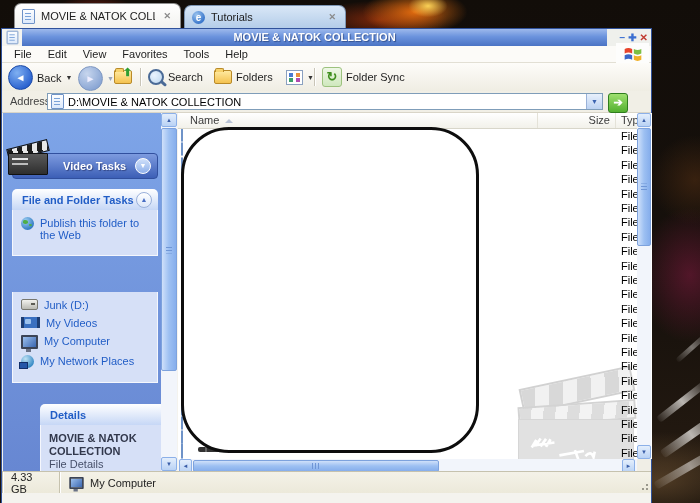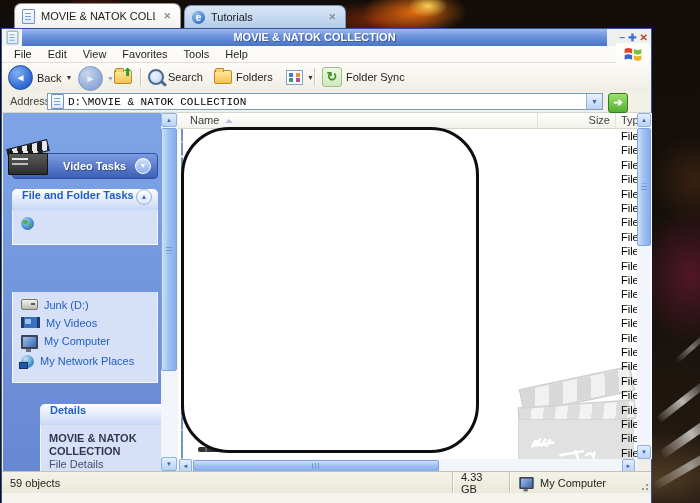--- a/index.html
+++ b/index.html
@@ -79,32 +79,32 @@
   .magnifier{width:12px;height:12px;border:2px solid #4a6a96;border-radius:50%;position:relative;flex:none;background:radial-gradient(circle at 35% 35%,#eaf4ff,#bcd6ee);}
   .magnifier::after{content:"";position:absolute;left:10px;top:11px;width:7px;height:3px;background:#4a6a96;transform:rotate(40deg);border-radius:2px;}
   .views-grid{width:15px;height:13px;position:relative;flex:none;background:#fff;border:1px solid #8aa0c0;}
   .views-grid::before{content:"";position:absolute;left:2px;top:2px;width:4px;height:4px;background:#4a7ad0;box-shadow:7px 0 0 #e8913a,0 5px 0 #3aa06a,7px 5px 0 #b04ab0;}
   .sync-icon{width:18px;height:18px;border-radius:3px;background:linear-gradient(180deg,#eef7e6,#cfe8bd);border:1px solid #9cc27e;
     color:#3f8f1f;font-size:13px;font-weight:bold;line-height:17px;text-align:center;flex:none;}
 
   .addressbar{position:absolute;left:0;top:62px;width:100%;height:21px;background:#f1efe6;border-bottom:1px solid #d9d5c8;}
   .addr-label{position:absolute;left:8px;top:4px;color:#444;}
   .addr-input{position:absolute;left:45px;top:2px;width:556px;height:17px;background:#fff;border:1px solid #7f9db9;box-sizing:border-box;display:flex;align-items:center;gap:4px;padding-left:3px;}
-  .addr-text{color:#000;white-space:nowrap;overflow:hidden;flex:1;font-family:Liberation Mono, monospace;}
+  .addr-text{color:#000;white-space:nowrap;overflow:hidden;flex:1;}
   .addr-drop{width:15px;height:15px;background:linear-gradient(180deg,#e8f0fc,#bcd2f2);border-left:1px solid #9ab2d8;color:#3a62b0;font-size:7px;text-align:center;line-height:15px;flex:none;}
   .go-btn{position:absolute;left:606px;top:2px;width:18px;height:18px;border-radius:3px;
     background:linear-gradient(180deg,#9ee06e,#53b02f);border:1px solid #2f7d1e;color:#fff;font-weight:bold;font-size:11px;text-align:center;line-height:17px;}
   .go-label{position:absolute;left:629px;top:21px;color:#1a1a1a;}
 
   
   .sidebar{position:absolute;left:1px;top:84px;width:158px;height:358px;
     background:linear-gradient(180deg,#7ea5e8 0%,#6787d2 100%);overflow:hidden;}
   .panel{position:absolute;left:9px;width:146px;}
   .panel-header{height:21px;border-radius:5px 5px 0 0;background:linear-gradient(180deg,#ffffff,#c6d7f6);
-    display:flex;align-items:flex-start;justify-content:space-between;padding:0 6px 0 10px;box-sizing:border-box;cursor:pointer;}
+    display:flex;align-items:center;justify-content:space-between;padding:0 6px 0 10px;box-sizing:border-box;cursor:pointer;}
   .panel-header .ph-title{color:#215dc6;font-weight:bold;}
   .chev{width:14px;height:14px;border-radius:50%;background:linear-gradient(180deg,#fff,#dbe6f8);border:1px solid #9ab0da;
     color:#4a6fc4;font-size:7px;line-height:13px;text-align:center;}
   .panel-body{background:#d6e0f7;border:1px solid rgba(255,255,255,.75);border-top:none;padding:7px 4px 8px 8px;}
   .task-item{display:flex;gap:6px;margin-bottom:6px;color:#215dc6;cursor:pointer;align-items:flex-start;line-height:12px;}
   .task-item .ti-icon{flex:none;margin-top:0px;}
   .video-tasks-bar{position:absolute;left:9px;top:40px;width:146px;height:26px;border-radius:4px;
     background:linear-gradient(180deg,#7d9bdf 0%,#3c5fb6 100%);border:1px solid #31509e;box-sizing:border-box;
     display:flex;align-items:center;justify-content:space-between;padding:0 6px 0 50px;cursor:pointer;}
   .video-tasks-bar .ph-title{color:#fff;font-weight:bold;text-shadow:1px 1px 1px rgba(0,0,40,.4);}
@@ -294,20 +294,21 @@
     </div>
 
     <div class="panel" style="top:76px;">
       <div class="panel-header">
         <span class="ph-title">File and Folder Tasks</span>
         <span class="chev">▲</span>
       </div>
       <div class="panel-body" id="fft-body">
           <div class="task-item">
             <span class="ti-icon ic-globe"></span>
+            <span>Publish this folder to the Web</span>
           </div>
         </div>
     </div>
 
     <div class="panel" style="top:179px;">
       <div class="panel-body" id="op-body">
           <div class="task-item">
             <span class="ti-icon ic-disk"></span>
             <span>Junk (D:)</span>
           </div>
@@ -474,21 +475,20 @@
 
   <div class="sb-track-v" style="left:176px;top:430px;width:459px;height:14px;"></div>
   <div class="sb-btn" style="left:177px;top:430px;width:13px;height:14px;line-height:13px;">◄</div>
   <div class="sb-thumb h" style="left:191px;top:431px;width:246px;height:12px;">
       <span class="sb-grip h"></span>
     </div>
   <div class="sb-btn" style="left:620px;top:430px;width:13px;height:14px;line-height:13px;">►</div>
   <div class="sb-corner" style="left:635px;top:430px;width:14px;height:14px;"></div>
 
   <div class="statusbar">
-    <div class="status-cell sc1">59 objects</div>
     <div class="status-cell sc2">4.33 GB</div>
     <div class="status-cell sc3">
       <span class="ic-monitor" style="transform:scale(.85)"></span>
       <span>My Computer</span>
     </div>
     <div class="grip"></div>
   </div>
 </div>
 
 </body></html>

